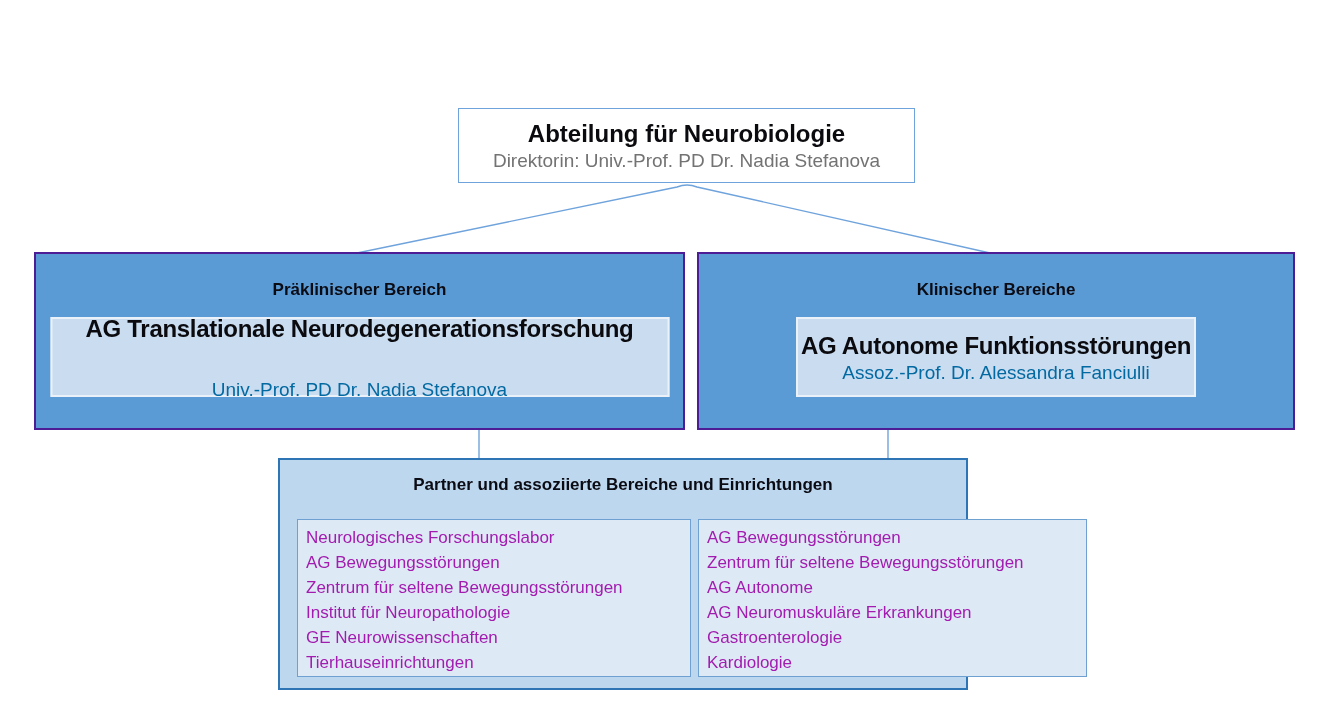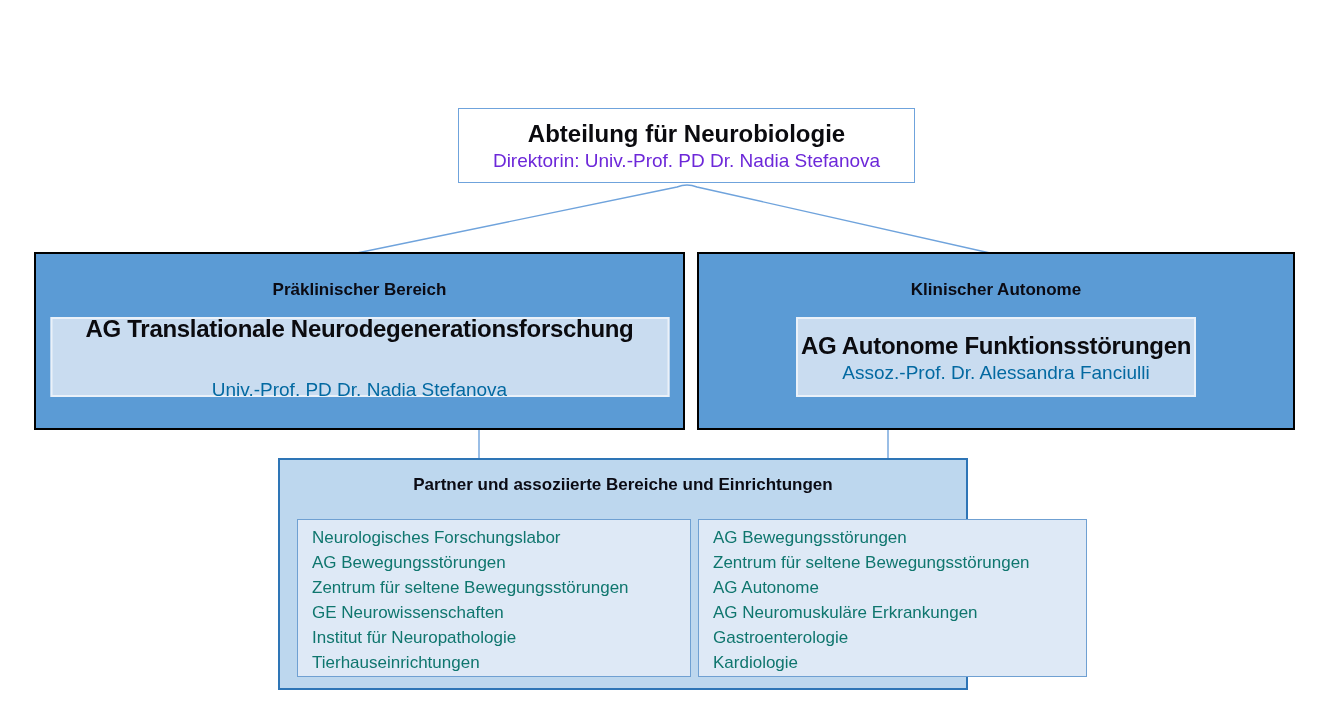--- a/index.html
+++ b/index.html
@@ -48,29 +48,29 @@
     text-align: center;
   }
   .root-title {
     font-size: 24px;
     font-weight: bold;
     color: #0b0b0f;
     line-height: 30px;
   }
   .root-subtitle {
     font-size: 19px;
-    color: #6d28d9;
+    color: #737373;
     line-height: 24px;
   }
   .branch {
     position: absolute;
     top: 252px;
     height: 178px;
     background: #5B9BD5;
-    border: 2px solid #000000;
+    border: 2px solid #4c1d95;
     box-sizing: border-box;
   }
   .branch-left  { left: 34px;  width: 651px; }
   .branch-right { left: 697px; width: 598px; }
   .branch-header {
     margin-top: 26px;
     text-align: center;
     font-size: 17px;
     font-weight: bold;
     color: #0b0b14;
@@ -122,23 +122,23 @@
     font-weight: bold;
     color: #0b0b14;
   }
   .partner-list {
     position: absolute;
     top: 59px;
     height: 158px;
     background: #DEE9F6;
     border: 1.5px solid #6FA0D2;
     box-sizing: border-box;
-    padding: 5px 0 0 14px;
+    padding: 5px 0 0 8px;
     font-size: 17px;
-    color: #0f766e;
+    color: #a21caf;
   }
   .partner-list-left  { left: 17px;  width: 394px; }
   .partner-list-right { left: 418px; width: 389px; }
   .list-item {
     line-height: 25px;
     white-space: nowrap;
   }
 </style>
 </head>
 <body>
@@ -159,36 +159,36 @@
 
   <div class="branch branch-left">
     <div class="branch-header">Präklinischer Bereich</div>
     <div class="branch-inner">
       <div class="branch-group">AG Translationale Neurodegenerationsforschung</div>
       <div class="branch-lead">Univ.-Prof. PD Dr. Nadia Stefanova</div>
     </div>
   </div>
 
   <div class="branch branch-right">
-    <div class="branch-header">Klinischer Autonome</div>
+    <div class="branch-header">Klinischer Bereiche</div>
     <div class="branch-inner">
       <div class="branch-group">AG Autonome Funktionsstörungen</div>
       <div class="branch-lead">Assoz.-Prof. Dr. Alessandra Fanciulli</div>
     </div>
   </div>
 
   <div class="partner-box">
     <div class="partner-header">Partner und assoziierte Bereiche und Einrichtungen</div>
 
     <div class="partner-list partner-list-left">
       <div class="list-item">Neurologisches Forschungslabor</div>
       <div class="list-item">AG Bewegungsstörungen</div>
       <div class="list-item">Zentrum für seltene Bewegungsstörungen</div>
+      <div class="list-item">Institut für Neuropathologie</div>
       <div class="list-item">GE Neurowissenschaften</div>
-      <div class="list-item">Institut für Neuropathologie</div>
       <div class="list-item">Tierhauseinrichtungen</div>
     </div>
 
     <div class="partner-list partner-list-right">
       <div class="list-item">AG Bewegungsstörungen</div>
       <div class="list-item">Zentrum für seltene Bewegungsstörungen</div>
       <div class="list-item">AG Autonome</div>
       <div class="list-item">AG Neuromuskuläre Erkrankungen</div>
       <div class="list-item">Gastroenterologie</div>
       <div class="list-item">Kardiologie</div>

